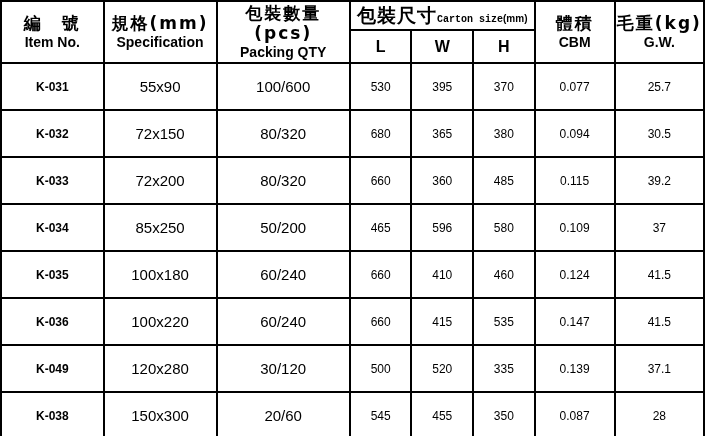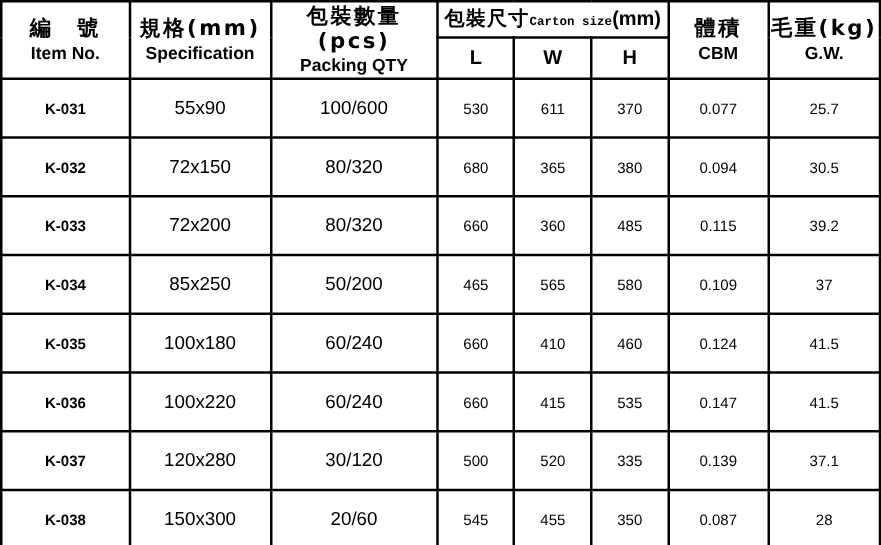--- a/index.html
+++ b/index.html
@@ -52,32 +52,32 @@
     height: 58px;
   }
   .carton-top {
     height: 27px;
     font-family: "DejaVu Sans", sans-serif;
     font-size: 15px;
     font-weight: bold;
   }
   .carton-top .cn {
     font-family: "DejaVu Sans", sans-serif;
-    font-size: 16px;
+    font-size: 19px;
     letter-spacing: 1px;
   }
   .carton-top .en {
     font-family: Liberation Mono, monospace;
     font-size: 10px;
     font-weight: bold;
     text-align: center;
   }
   .carton-top .mm {
     font-family: "Liberation Sans", sans-serif;
-    font-size: 16px;
+    font-size: 10px;
     font-weight: bold;
   }
   .carton-sub {
     height: 31px;
     font-family: "Liberation Sans", sans-serif;
     font-size: 16px;
     font-weight: bold;
   }
   
   tr.datarow td {
@@ -152,21 +152,21 @@
         <td class="carton-sub">W</td>
         <td class="carton-sub">H</td>
       </tr>
     </thead>
     <tbody>
       <tr class="datarow">
         <td class="c-item">K-031</td>
         <td class="c-txt">55x90</td>
         <td class="c-txt">100/600</td>
         <td class="c-num">530</td>
-        <td class="c-num">611</td>
+        <td class="c-num">395</td>
         <td class="c-num">370</td>
         <td class="c-num">0.077</td>
         <td class="c-num">25.7</td>
       </tr>
       <tr class="datarow">
         <td class="c-item">K-032</td>
         <td class="c-txt">72x150</td>
         <td class="c-txt">80/320</td>
         <td class="c-num">680</td>
         <td class="c-num">365</td>
@@ -182,21 +182,21 @@
         <td class="c-num">360</td>
         <td class="c-num">485</td>
         <td class="c-num">0.115</td>
         <td class="c-num">39.2</td>
       </tr>
       <tr class="datarow">
         <td class="c-item">K-034</td>
         <td class="c-txt">85x250</td>
         <td class="c-txt">50/200</td>
         <td class="c-num">465</td>
-        <td class="c-num">565</td>
+        <td class="c-num">596</td>
         <td class="c-num">580</td>
         <td class="c-num">0.109</td>
         <td class="c-num">37</td>
       </tr>
       <tr class="datarow">
         <td class="c-item">K-035</td>
         <td class="c-txt">100x180</td>
         <td class="c-txt">60/240</td>
         <td class="c-num">660</td>
         <td class="c-num">410</td>
@@ -208,21 +208,21 @@
         <td class="c-item">K-036</td>
         <td class="c-txt">100x220</td>
         <td class="c-txt">60/240</td>
         <td class="c-num">660</td>
         <td class="c-num">415</td>
         <td class="c-num">535</td>
         <td class="c-num">0.147</td>
         <td class="c-num">41.5</td>
       </tr>
       <tr class="datarow">
-        <td class="c-item">K-037</td>
+        <td class="c-item">K-049</td>
         <td class="c-txt">120x280</td>
         <td class="c-txt">30/120</td>
         <td class="c-num">500</td>
         <td class="c-num">520</td>
         <td class="c-num">335</td>
         <td class="c-num">0.139</td>
         <td class="c-num">37.1</td>
       </tr>
       <tr class="datarow">
         <td class="c-item">K-038</td>

